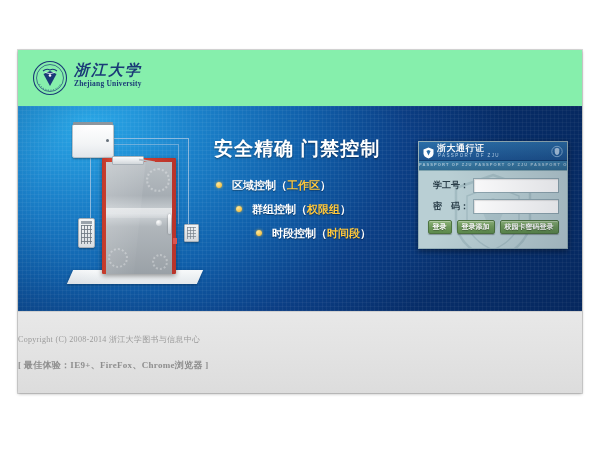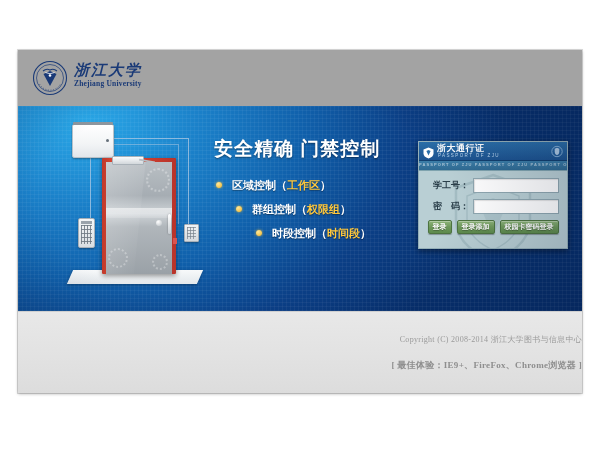--- a/index.html
+++ b/index.html
@@ -17,21 +17,21 @@
     width:564px; height:343px;
     background:#ffffff;
     box-shadow:0 1px 3px rgba(0,0,0,0.28), 0 0 0 1px #dcdcdc;
     overflow:hidden;
   }
 
   
   #header{
     position:relative;
     height:56px;
-    background:#a3a3a3;
+    background:#86efac;
   }
   #logo-seal{
     position:absolute; left:14px; top:10px;
     width:36px; height:36px;
   }
   #logo-wordmark{
     position:absolute; left:56px; top:12px;
     width:100px; height:32px;
   }
   #zju-cn{
@@ -292,21 +292,21 @@
     box-shadow:0 1px 1px rgba(0,0,0,0.3), inset 0 1px 0 rgba(255,255,255,0.3);
     text-shadow:0 1px 1px rgba(0,0,0,0.35);
   }
 
   
   #footer{
     position:relative;
     height:82px;
     background:linear-gradient(180deg,#e8e8e8 0%,#e2e2e2 55%,#dcdcdc 100%);
     border-top:1px solid #d0d0d0;
-    text-align:right;
+    text-align:left;
   }
   #copyright{
     padding-top:22px;
     font-size:8px; color:#9a9a9a;
     font-family:"Liberation Serif","DejaVu Serif",serif;
     letter-spacing:0.3px;
   }
   #browsers{
     margin-top:14px;
     font-size:9px; color:#8e8e8e; font-weight:bold;

